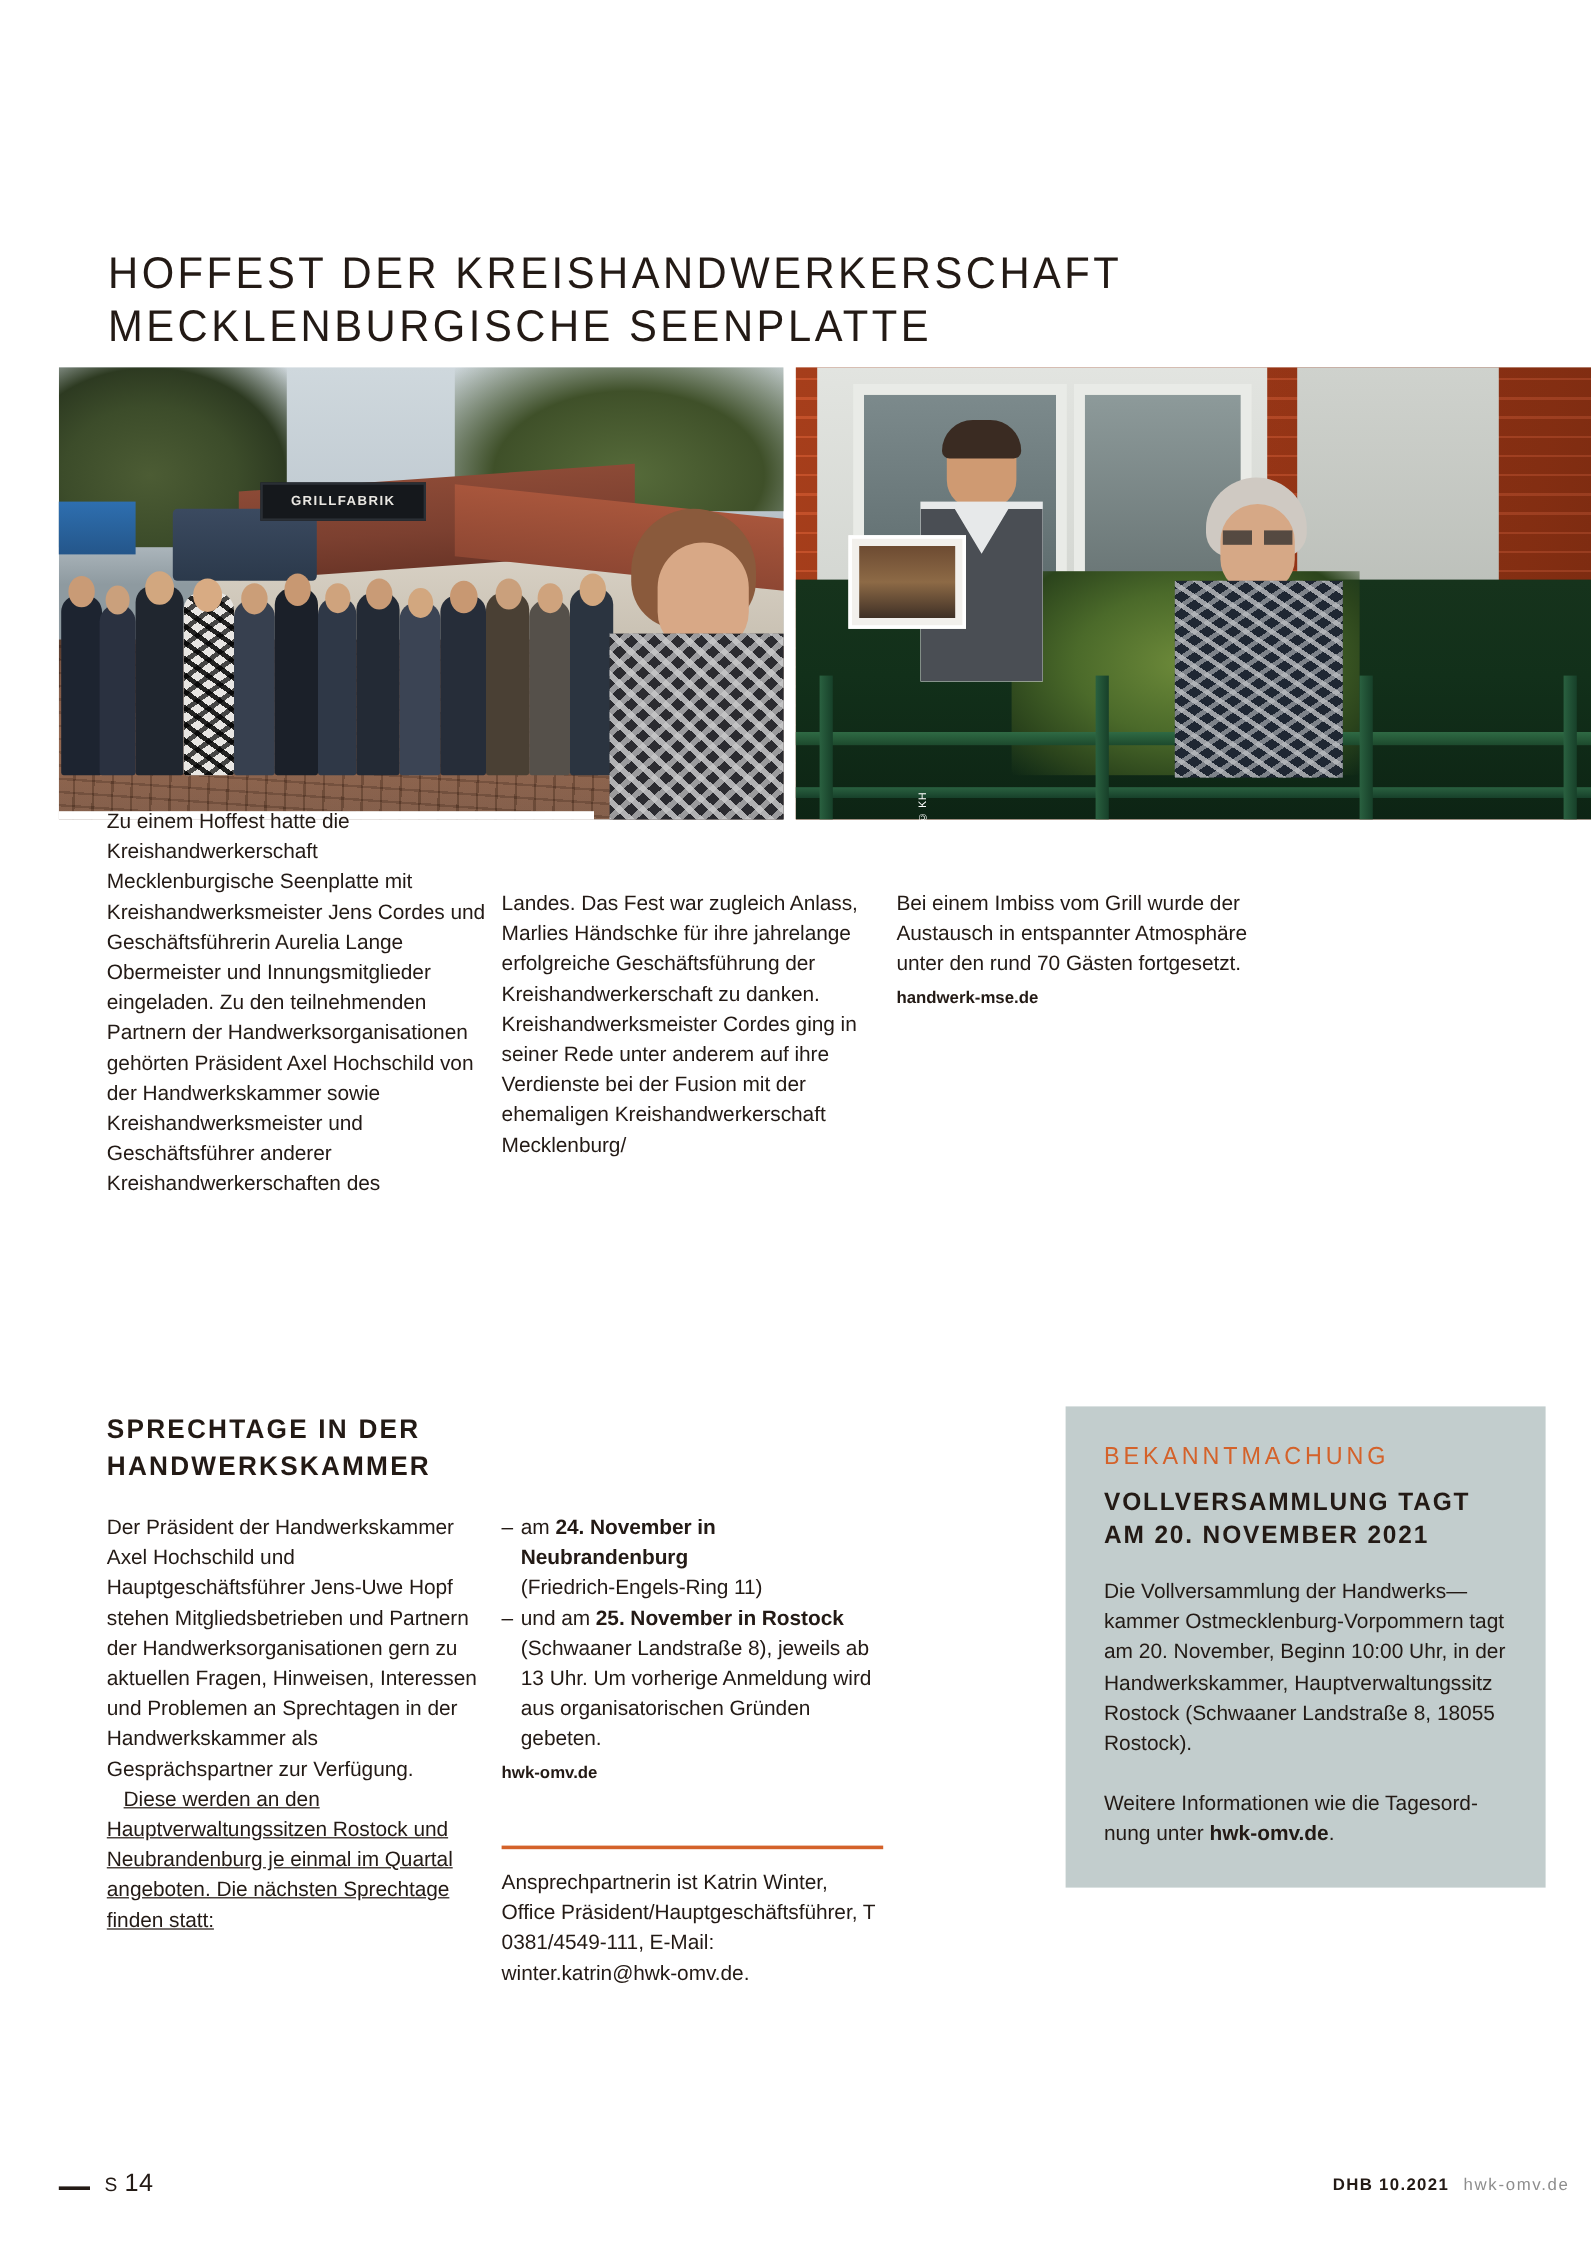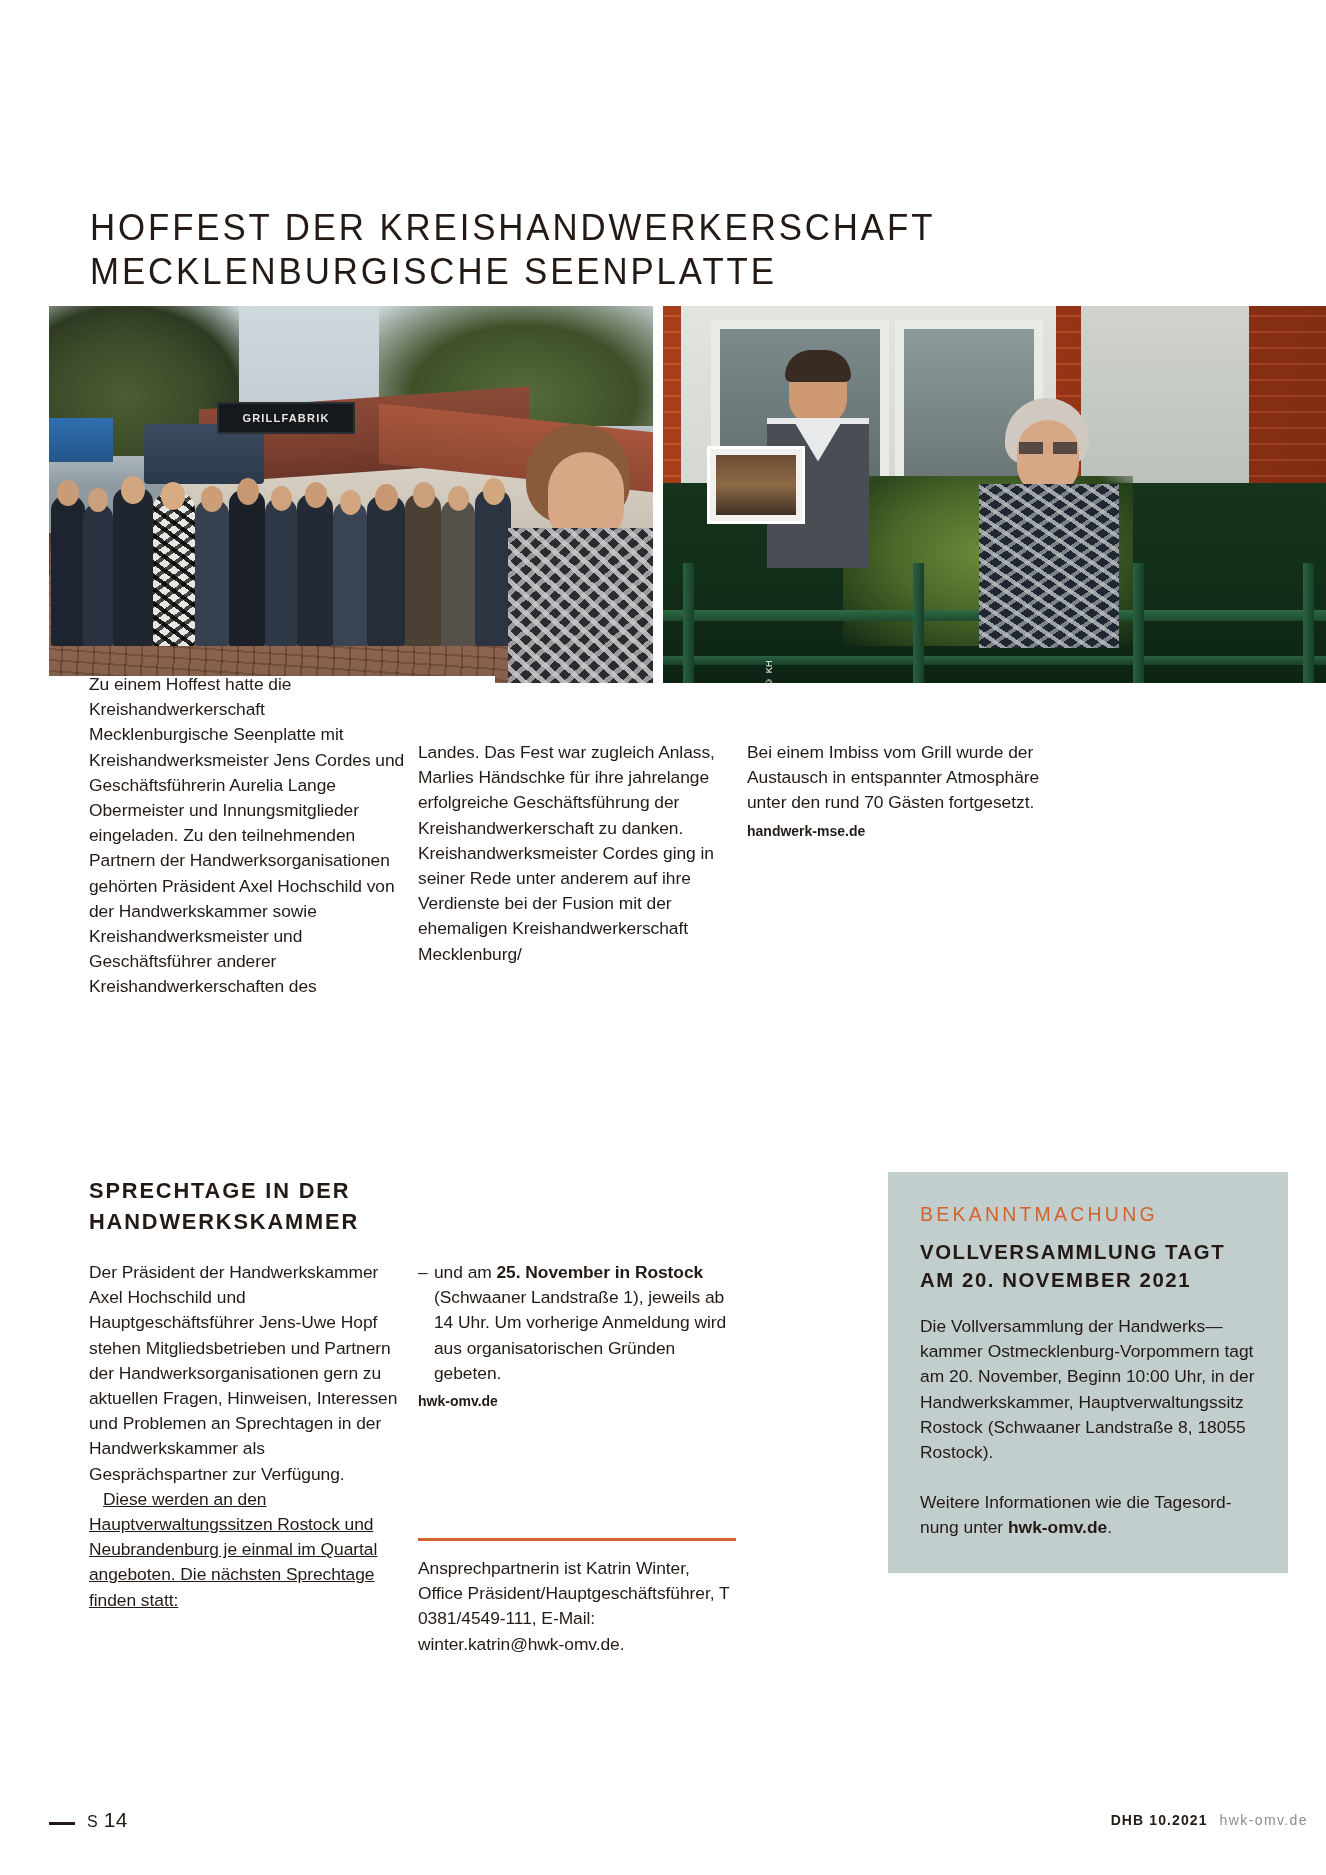--- a/index.html
+++ b/index.html
@@ -324,22 +324,26 @@
 HANDWERKSKAMMER</div>
 
   <div class="col c1b">
     <p>Der Präsident der Handwerkskammer Axel Hochschild und Hauptgeschäftsführer Jens-Uwe Hopf stehen Mitgliedsbetrieben und Partnern der Handwerksorganisationen gern zu aktuellen Fragen, Hinweisen, Interessen und Problemen an Sprechtagen in der Hand­werkskammer als Gesprächspartner zur Ver­fügung.</p>
     <p>Diese werden an den Hauptverwaltungs­sitzen Rostock und Neubrandenburg je einmal im Quartal angeboten. Die nächsten Sprechtage finden statt:</p>
   </div>
 
   <div class="col c2b">
     <ul class="dash-list">
       <li>
+        <span>am </span><span class="b">24. November in Neubrandenburg</span><br>
+        <span>(Friedrich-Engels-Ring 11)</span>
+      </li>
+      <li>
         <span>und am </span><span class="b">25. November in Rostock</span><br>
-        <span>(Schwaaner Landstraße 1),  jeweils ab 14 Uhr. Um vorherige Anmeldung wird aus organisatorischen Gründen gebeten.</span>
+        <span>(Schwaaner Landstraße 8),  jeweils ab 13 Uhr. Um vorherige Anmeldung wird aus organisatorischen Gründen gebeten.</span>
       </li>
     </ul>
     <span class="src">hwk-omv.de</span>
   </div>
 
   <div class="rule-orange"></div>
 
   <div class="col c2c">
     <p>Ansprechpartnerin ist Katrin Winter, Office Präsident/Hauptgeschäftsführer, T 0381/4549-111, E-Mail: winter.katrin@hwk-omv.de.</p>
   </div>

